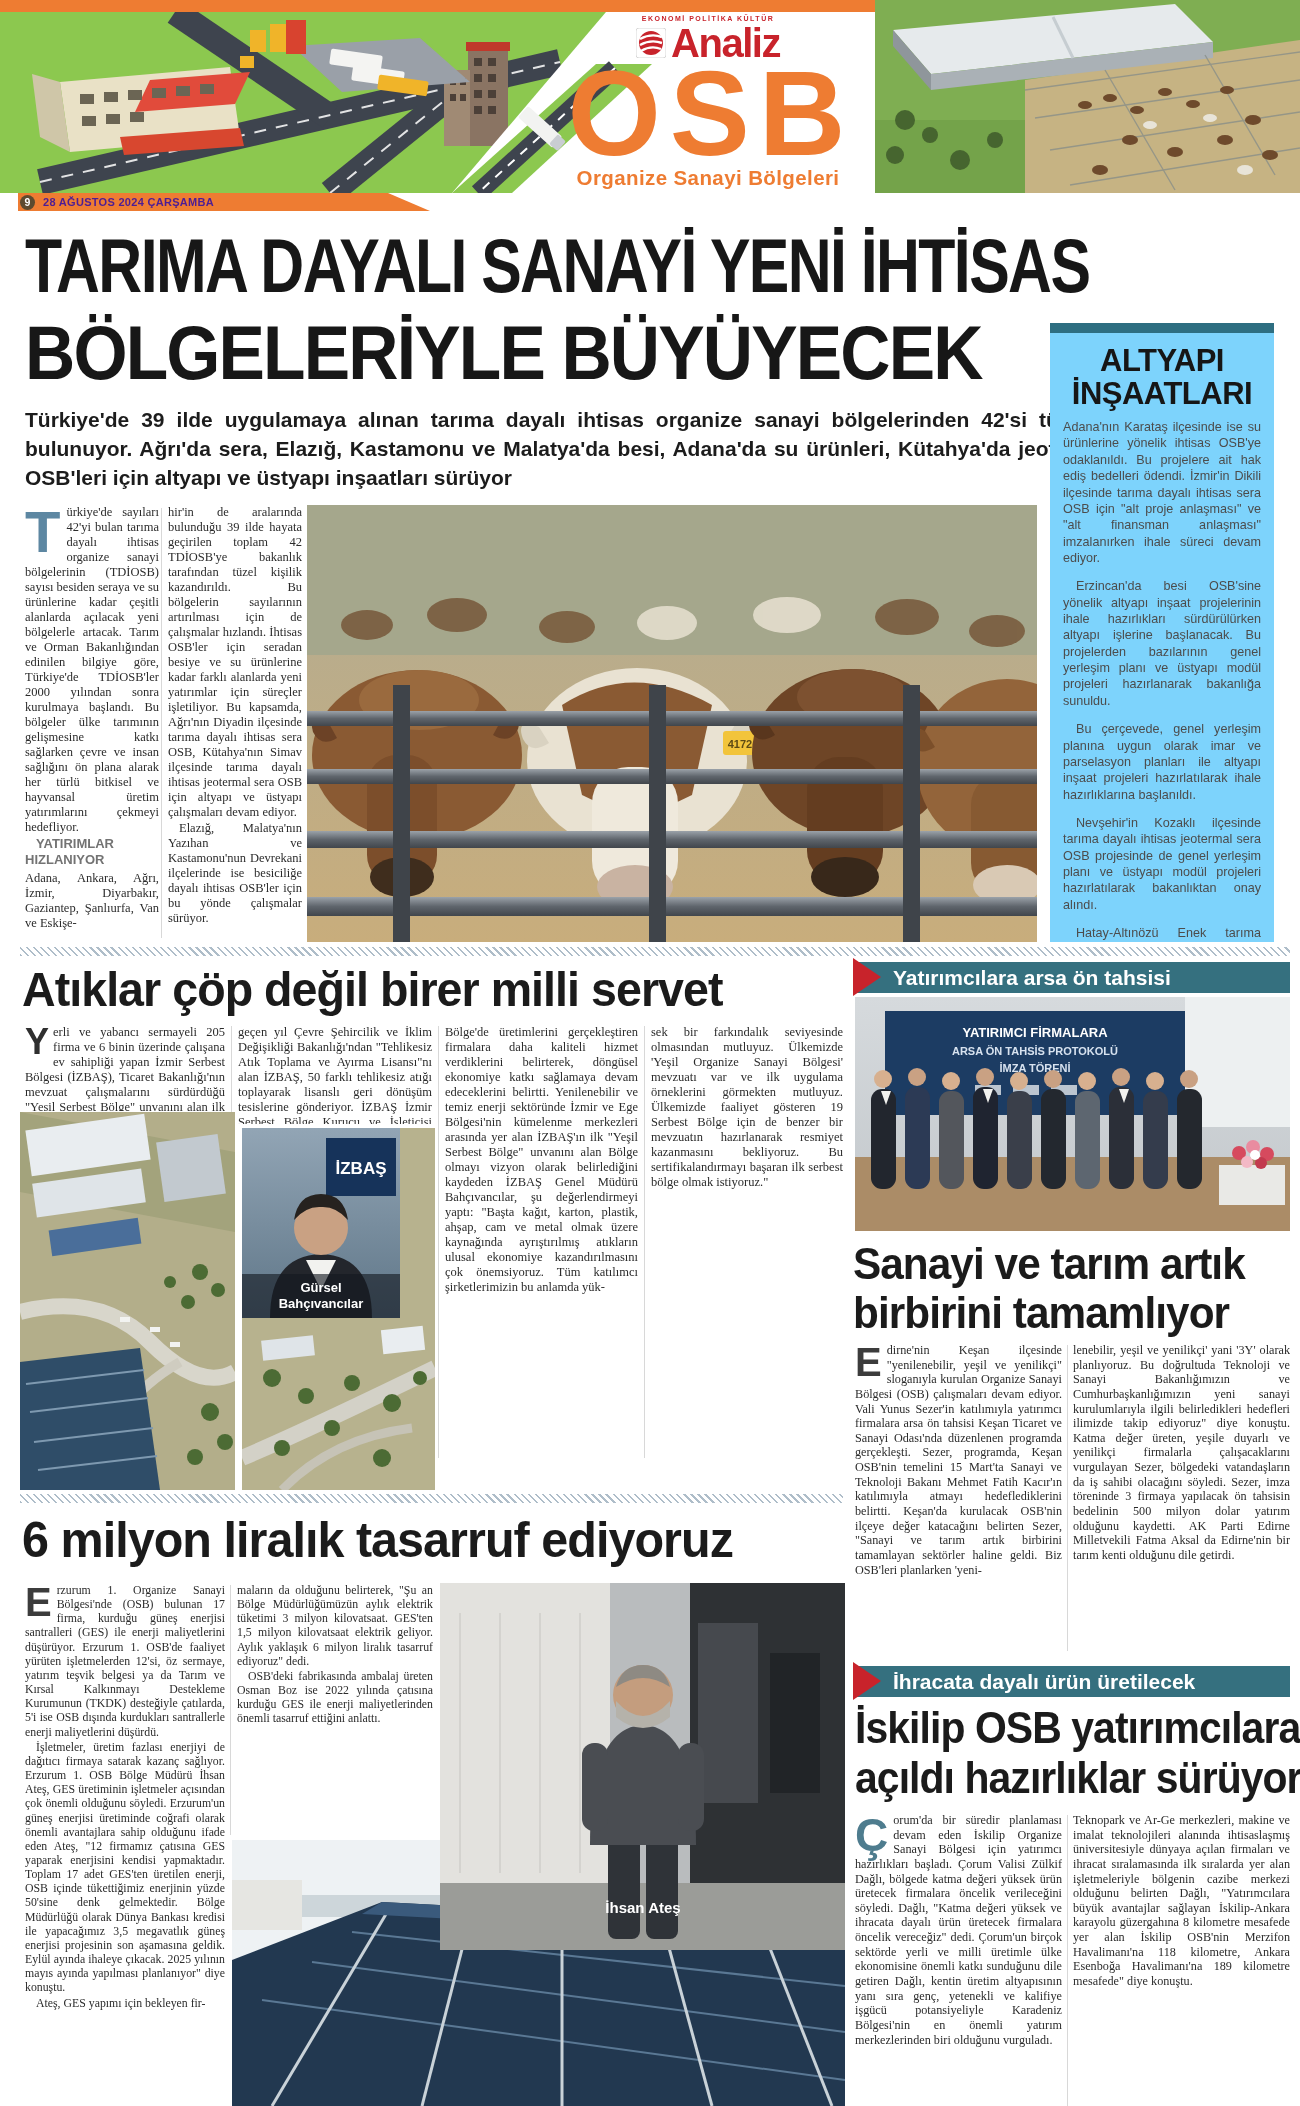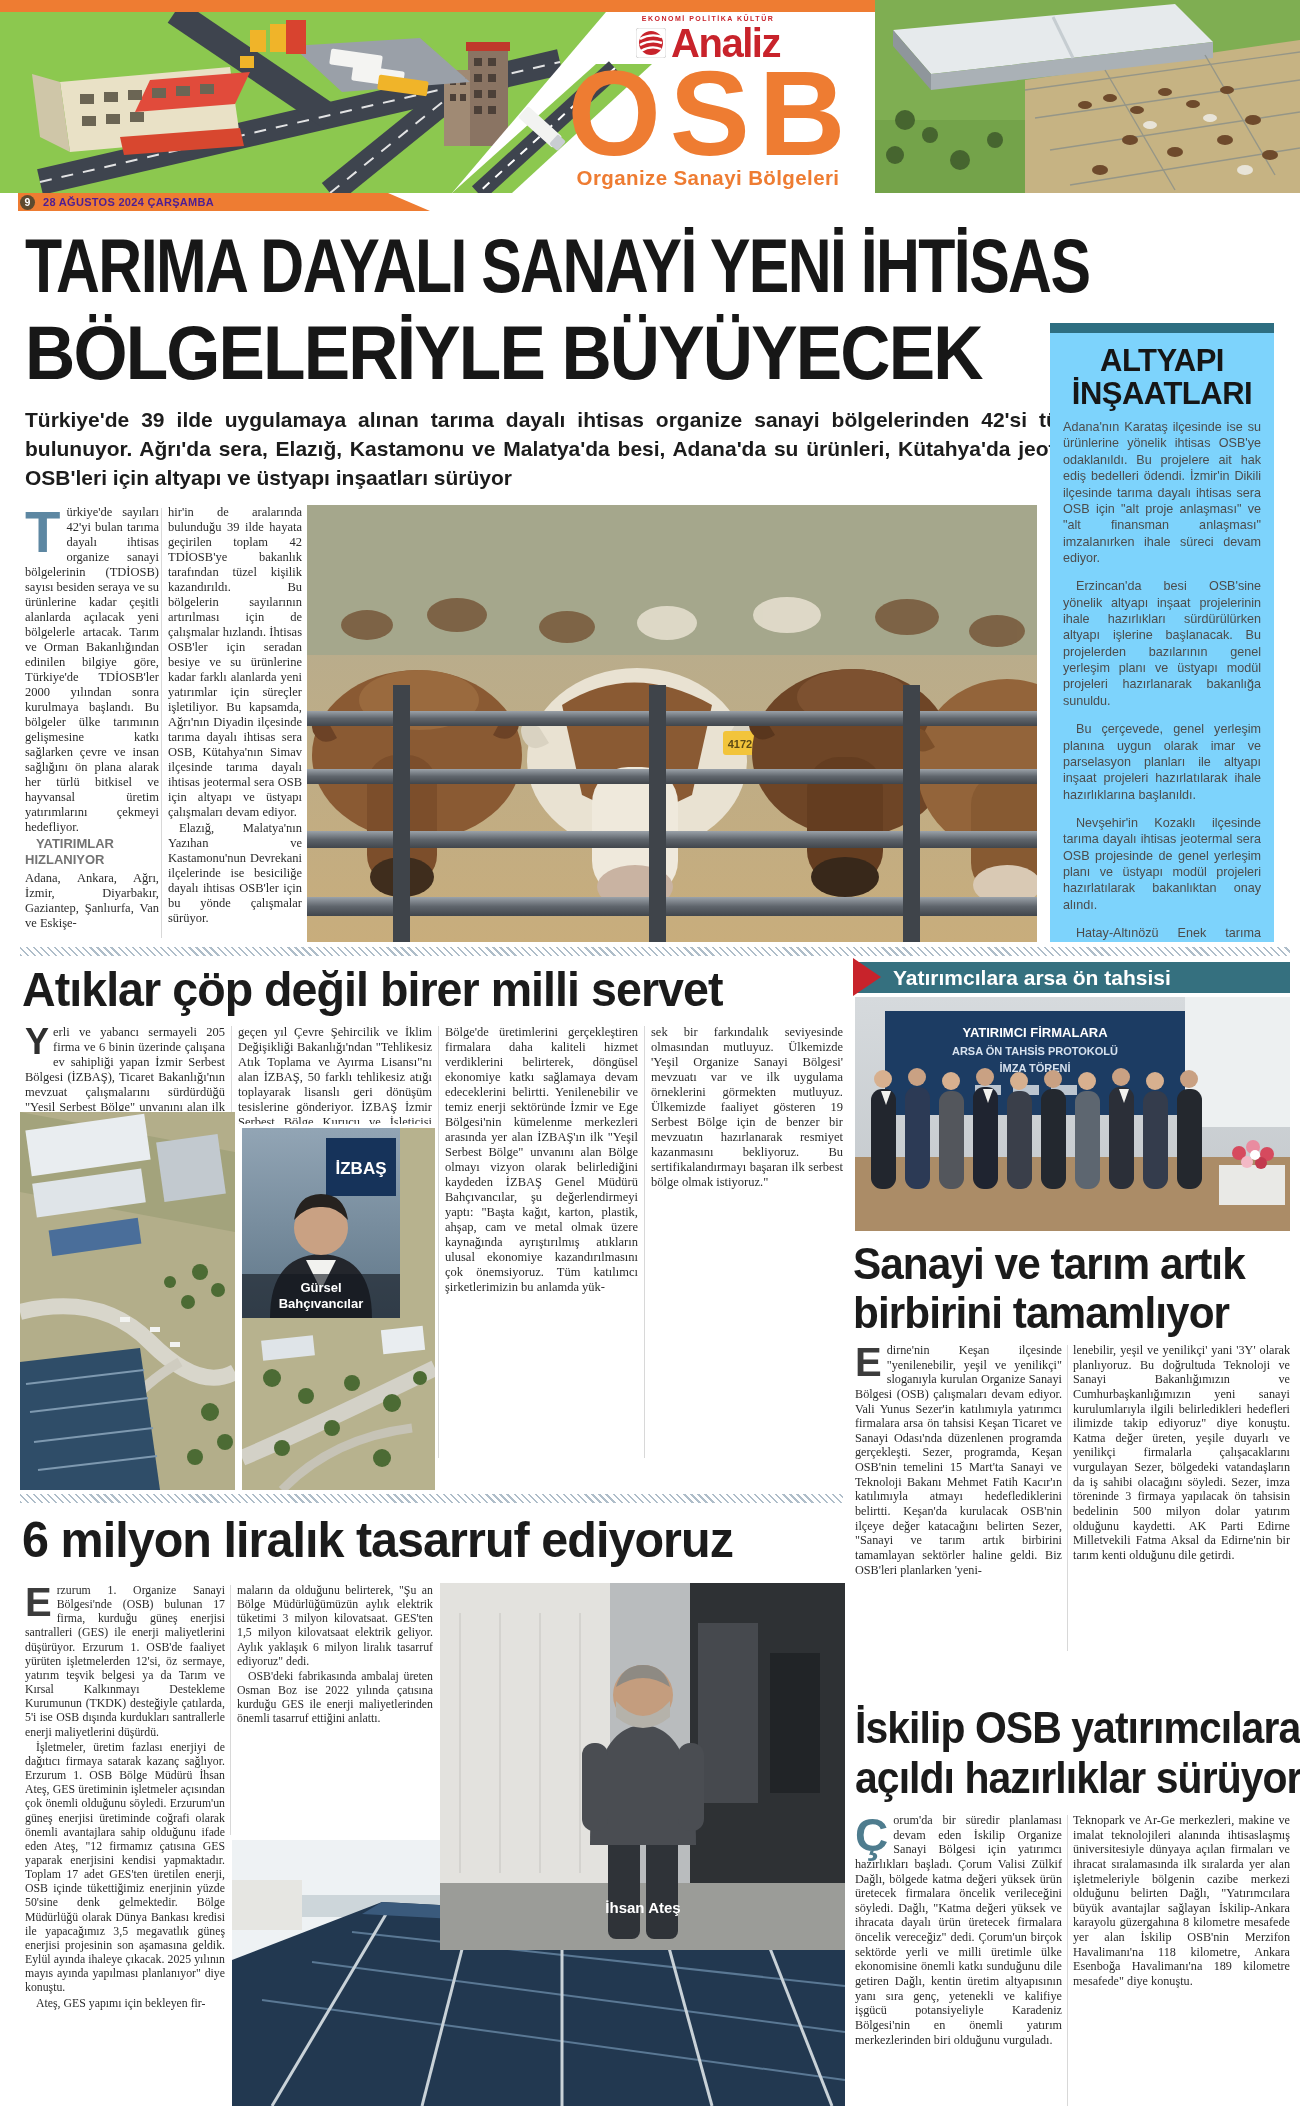--- a/index.html
+++ b/index.html
@@ -555,20 +555,23 @@
       <path d="M150 262 q0 -118 53 -120 q53 2 53 120 z" fill="#4a4d52"></path>
       <rect x="142" y="160" width="26" height="88" rx="12" fill="#4a4d52"></rect>
       <rect x="238" y="160" width="26" height="88" rx="12" fill="#4a4d52"></rect>
       <circle cx="203" cy="112" r="30" fill="#c49d7e"></circle>
       <path d="M176 118 q27 30 54 0 l0 16 q-27 22 -54 0 z" fill="#b5b2aa"></path>
       <path d="M176 104 q6 -22 27 -22 q21 0 27 22 q-14 -9 -27 -9 q-13 0 -27 9z" fill="#8e8a83"></path>
     </g>
     <text x="203" y="330" font-family="Liberation Sans, sans-serif" font-size="15" font-weight="700" text-anchor="middle" fill="#ffffff">İhsan Ateş</text>
   </svg>
 
+  <div class="abs kicker" style="left:855px;top:1666px;width:435px">
+    <span>İhracata dayalı ürün üretilecek</span>
+  </div>
   <div class="abs sech iskilip-h1 nowrap">İskilip OSB yatırımcılara</div>
   <div class="abs sech iskilip-h2 nowrap">açıldı hazırlıklar sürüyor</div>
 
   <div class="abs serifcol smallserif" style="left:855px;top:1813px;width:207px;height:293px">
     <p><span class="dropcap teal">Ç</span><span>orum'da bir süredir planlaması devam eden İskilip Organize Sanayi Bölgesi için yatırımcı hazırlıkları başladı. Çorum Valisi Zülkif Dağlı, bölgede katma değeri yüksek ürün üretecek firmalara öncelik verileceğini söyledi. Dağlı, "Katma değeri yüksek ve ihracata dayalı ürün üretecek firmalara öncelik vereceğiz" dedi. Çorum'un birçok sektörde yerli ve milli üretimle ülke ekonomisine önemli katkı sunduğunu dile getiren Dağlı, kentin üretim altyapısının yanı sıra genç, yetenekli ve kalifiye işgücü potansiyeliyle Karadeniz Bölgesi'nin en önemli yatırım merkezlerinden biri olduğunu vurguladı.</span></p>
   </div>
   <div class="abs vrule" style="left:1067px;top:1815px;height:291px"></div>
   <div class="abs serifcol smallserif" style="left:1073px;top:1813px;width:217px;height:293px">
     <p style="text-indent:0">Teknopark ve Ar-Ge merkezleri, makine ve imalat teknolojileri alanında ihtisaslaşmış üniversitesiyle dünyaya açılan firmaları ve ihracat sıralamasında ilk sıralarda yer alan işletmeleriyle bölgenin cazibe merkezi olduğunu belirten Dağlı, "Yatırımcılara büyük avantajlar sağlayan İskilip-Ankara karayolu güzergahına 8 kilometre mesafede yer alan İskilip OSB'nin Merzifon Havalimanı'na 118 kilometre, Ankara Esenboğa Havalimanı'na 189 kilometre mesafede" diye konuştu.</p>
   </div>

